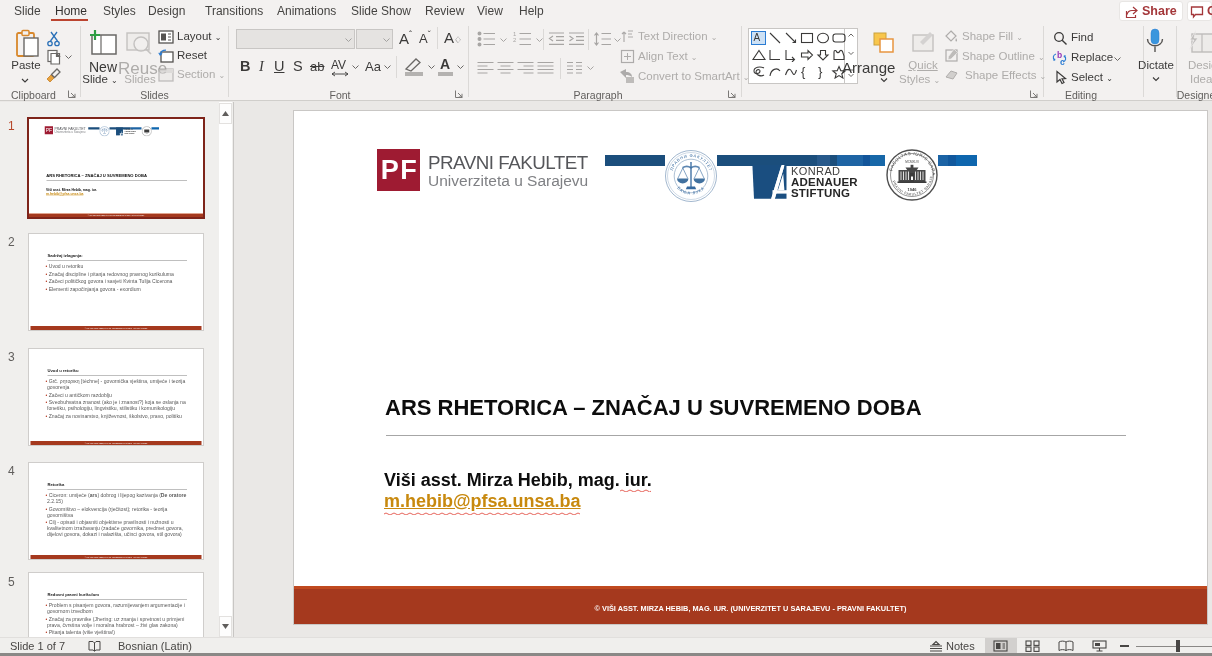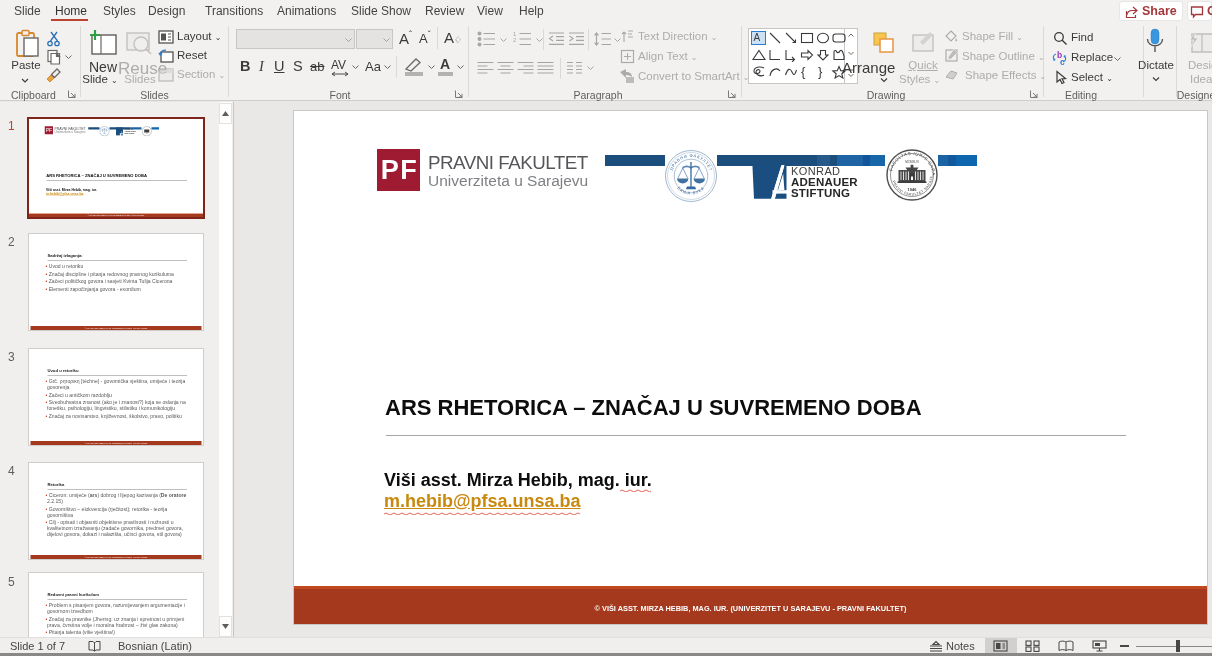--- a/index.html
+++ b/index.html
@@ -57,21 +57,20 @@
   <div class="abs" style="left:741px;top:26px;width:1px;height:71px;background:#dbd9d7;"></div>
   <div class="abs" style="left:1043px;top:26px;width:1px;height:71px;background:#dbd9d7;"></div>
   <div class="abs" style="left:1143px;top:26px;width:1px;height:71px;background:#dbd9d7;"></div>
   <div class="abs" style="left:1176px;top:26px;width:1px;height:71px;background:#dbd9d7;"></div>
 
   
   <div class="abs" style="top:89px;left:0;width:67px;text-align:center;font-size:10.5px;color:#605e5c;">Clipboard</div>
   <div class="abs" style="top:89px;left:81px;width:147px;text-align:center;font-size:10.5px;color:#605e5c;">Slides</div>
   <div class="abs" style="top:89px;left:228px;width:224px;text-align:center;font-size:10.5px;color:#605e5c;">Font</div>
   <div class="abs" style="top:89px;left:468px;width:260px;text-align:center;font-size:10.5px;color:#605e5c;">Paragraph</div>
-  <div class="abs" style="top:89px;left:741px;width:290px;text-align:center;font-size:10.5px;color:#605e5c;">Drawing</div>
   <div class="abs" style="top:89px;left:1043px;width:76px;text-align:center;font-size:10.5px;color:#605e5c;">Editing</div>
   <div class="abs" style="top:89px;left:1143px;width:16px;text-align:center;font-size:10.5px;color:#605e5c;margin-top:40px;">Voice</div>
   <div class="abs" style="top:89px;left:1176px;width:40px;text-align:center;font-size:10.5px;color:#605e5c;">Designe</div>
   
   <svg class="abs" style="left:12px;top:29px" width="30" height="30" viewBox="0 0 30 30">
     <rect x="5" y="4" width="17" height="23" rx="1.5" fill="none" stroke="#d8882c" stroke-width="1.8"></rect>
     <rect x="10" y="1.5" width="7" height="5" rx="1" fill="#f3f1f0" stroke="#d8882c" stroke-width="1.5"></rect>
     <rect x="12" y="9" width="14" height="18" fill="#fff" stroke="#6a6866" stroke-width="1.4"></rect>
   </svg>
   <div class="abs" style="left:6px;top:59px;width:40px;text-align:center;font-size:11.5px;color:#3b3a39;">Paste</div>

